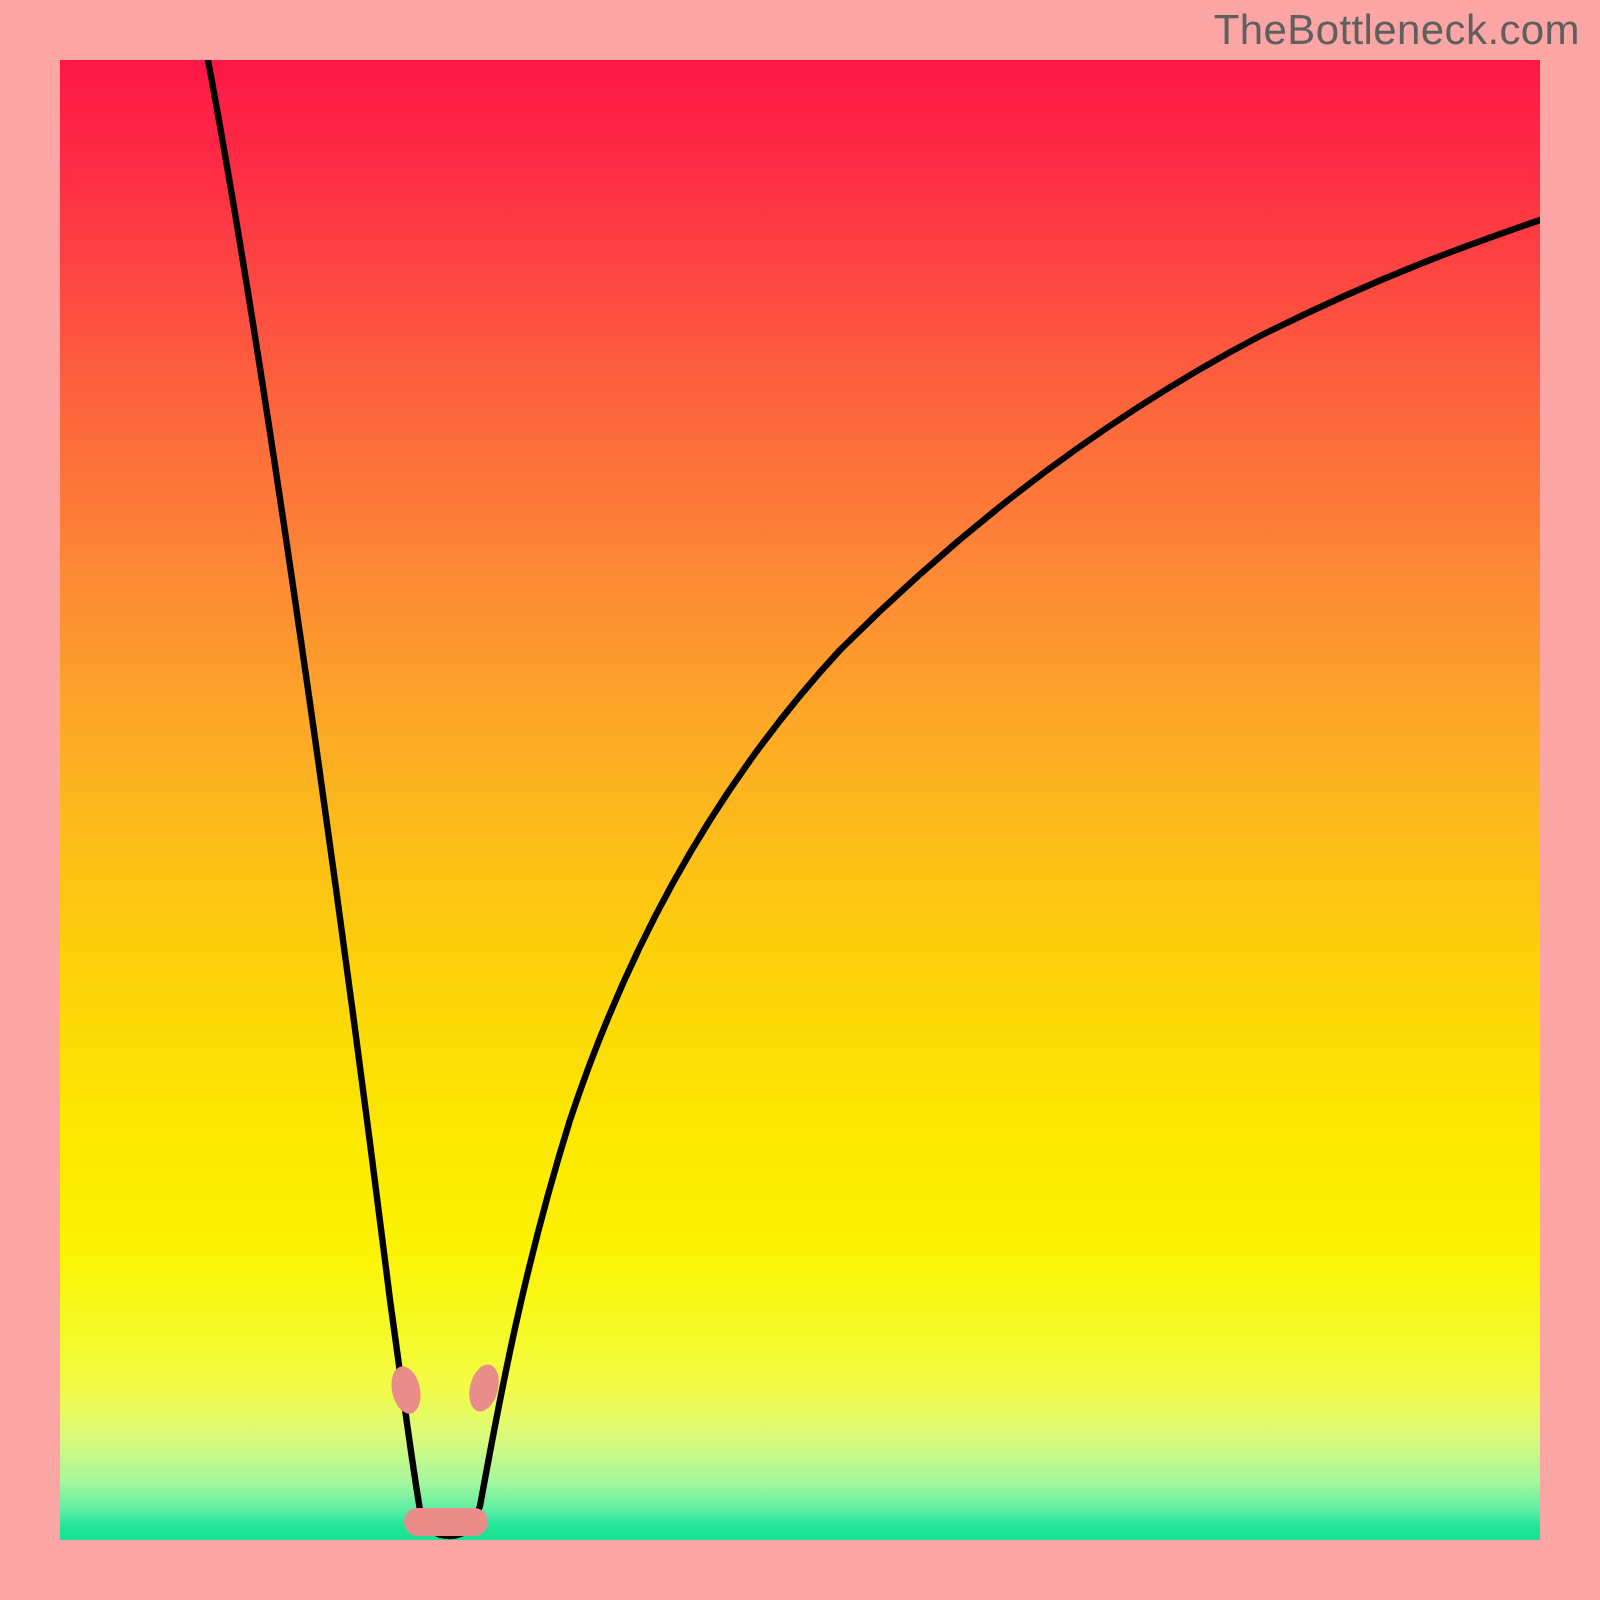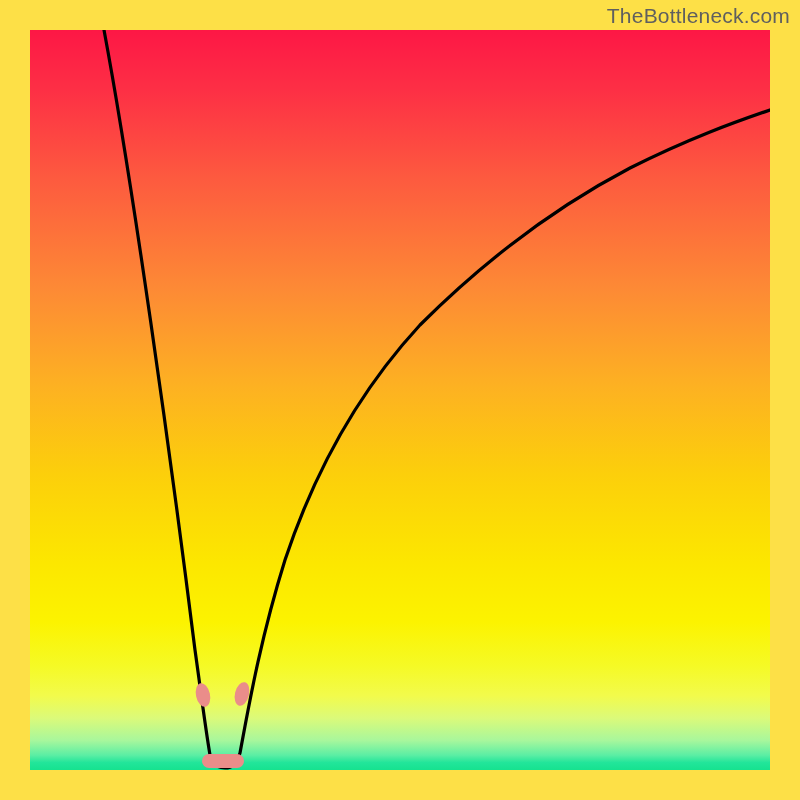--- a/index.html
+++ b/index.html
@@ -10,21 +10,21 @@
     background: #000;
     overflow: hidden;
     font-family: Arial, Helvetica, sans-serif;
   }
   .frame {
     position: absolute;
     left: 0;
     top: 0;
     width: 800px;
     height: 800px;
-    background: #fde047;
+    background: #fca5a5;
   }
   .plot-area {
     position: absolute;
     left: 30px;
     top: 30px;
     width: 740px;
     height: 740px;
     overflow: hidden;
   }
   .gradient {

